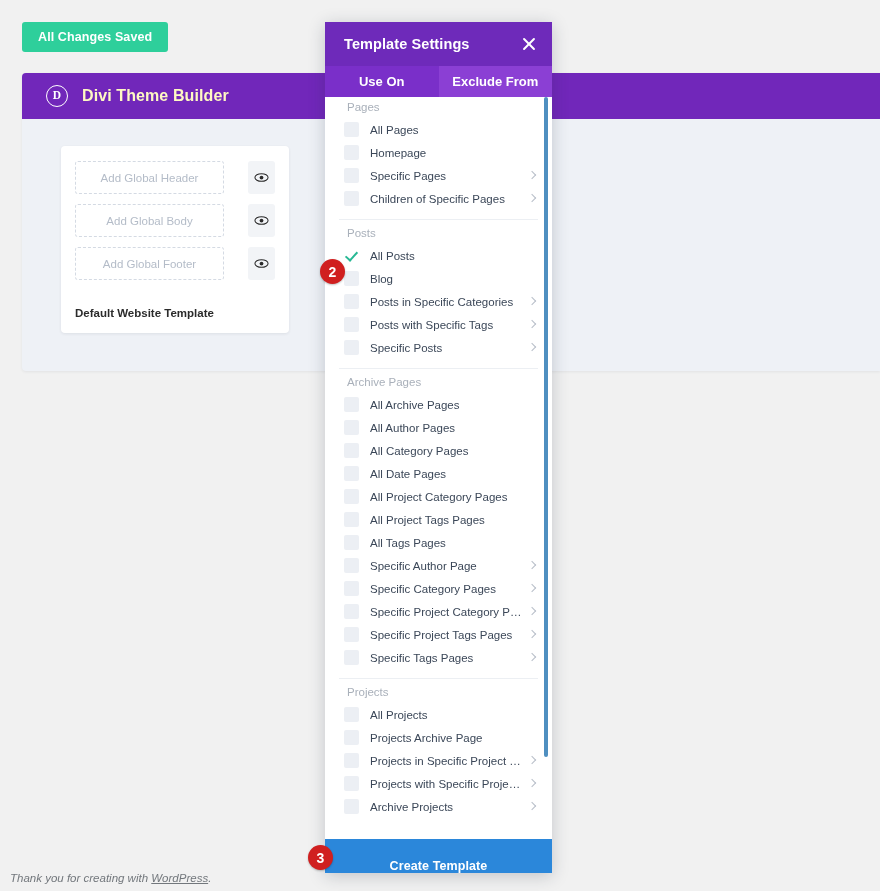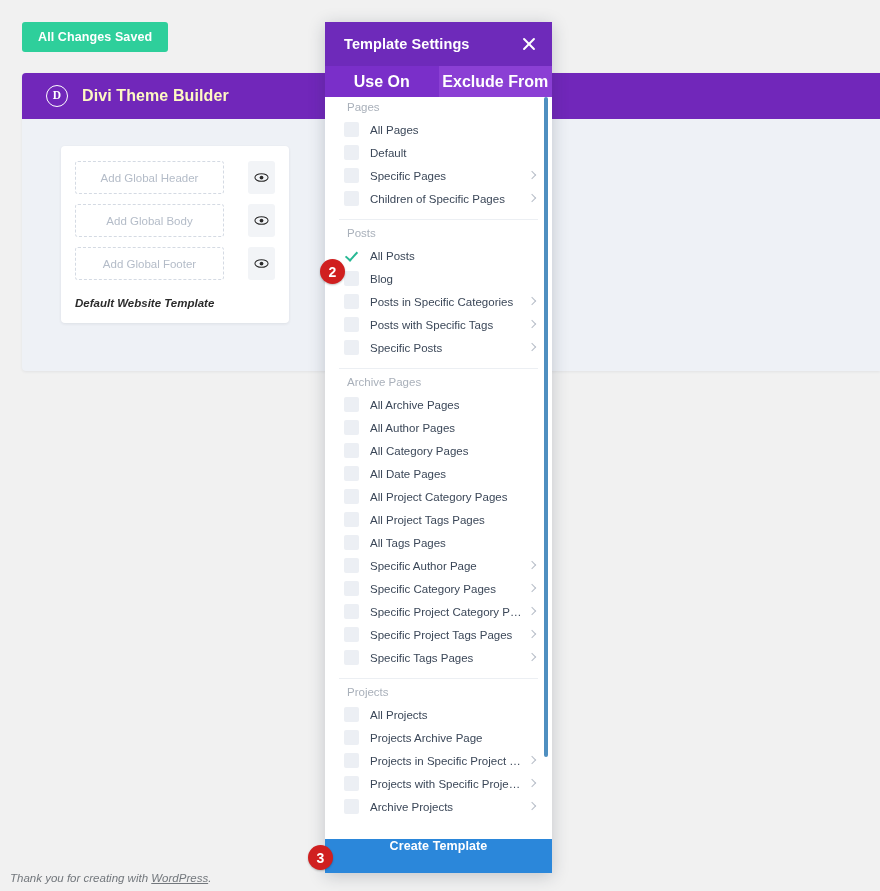--- a/index.html
+++ b/index.html
@@ -121,25 +121,24 @@
     height: 33px;
     border-radius: 3px;
     background: #f2f4f7;
     display: flex;
     align-items: center;
     justify-content: center;
     flex: 0 0 auto;
   }
 
   .tpl-name {
-    margin-top: 17px;
+    margin-top: 27px;
     font-size: 11.5px;
     font-weight: bold;
     color: #2b2b2b;
-    font-style: italic;
   }
 
   
   .wp-footer {
     position: absolute;
     left: 10px;
     top: 872px;
     font-size: 11.5px;
     font-style: italic;
     color: #72777c;
@@ -202,21 +201,21 @@
     flex: 0 0 auto;
     background: #8b3fd4;
   }
   .modal-tab {
     flex: 1 1 50%;
     height: 31px;
     display: flex;
     align-items: center;
     justify-content: center;
     color: #ffffff;
-    font-size: 16px;
+    font-size: 13px;
     font-weight: bold;
   }
   .modal-tab.active { background: #7a2fc9; }
 
   .modal-scroll {
     flex: 1 1 auto;
     overflow: hidden;
     position: relative;
     background: #ffffff;
   }
@@ -310,21 +309,21 @@
   }
 
   .create-btn {
     flex: 0 0 auto;
     height: 34px;
     background: #2b87da;
     color: #ffffff;
     font-size: 12.5px;
     font-weight: bold;
     display: flex;
-    align-items: flex-start;
+    align-items: flex-end;
     justify-content: center;
     letter-spacing: .1px;
   }
 
   
   .badge {
     position: absolute;
     width: 25px;
     height: 25px;
     border-radius: 50%;
@@ -420,21 +419,21 @@
 
   <div class="modal-scroll">
     <div id="options-container">
         <div class="group-title">Pages</div>
         <div class="opt-row">
           <span class="cbx"></span>
           <span class="opt-label">All Pages</span>
         </div>
         <div class="opt-row">
           <span class="cbx"></span>
-          <span class="opt-label">Default</span>
+          <span class="opt-label">Homepage</span>
         </div>
         <div class="opt-row">
           <span class="cbx"></span>
           <span class="opt-label">Specific Pages</span>
           <span class="chev"></span>
         </div>
         <div class="opt-row">
           <span class="cbx"></span>
           <span class="opt-label">Children of Specific Pages</span>
           <span class="chev"></span>

